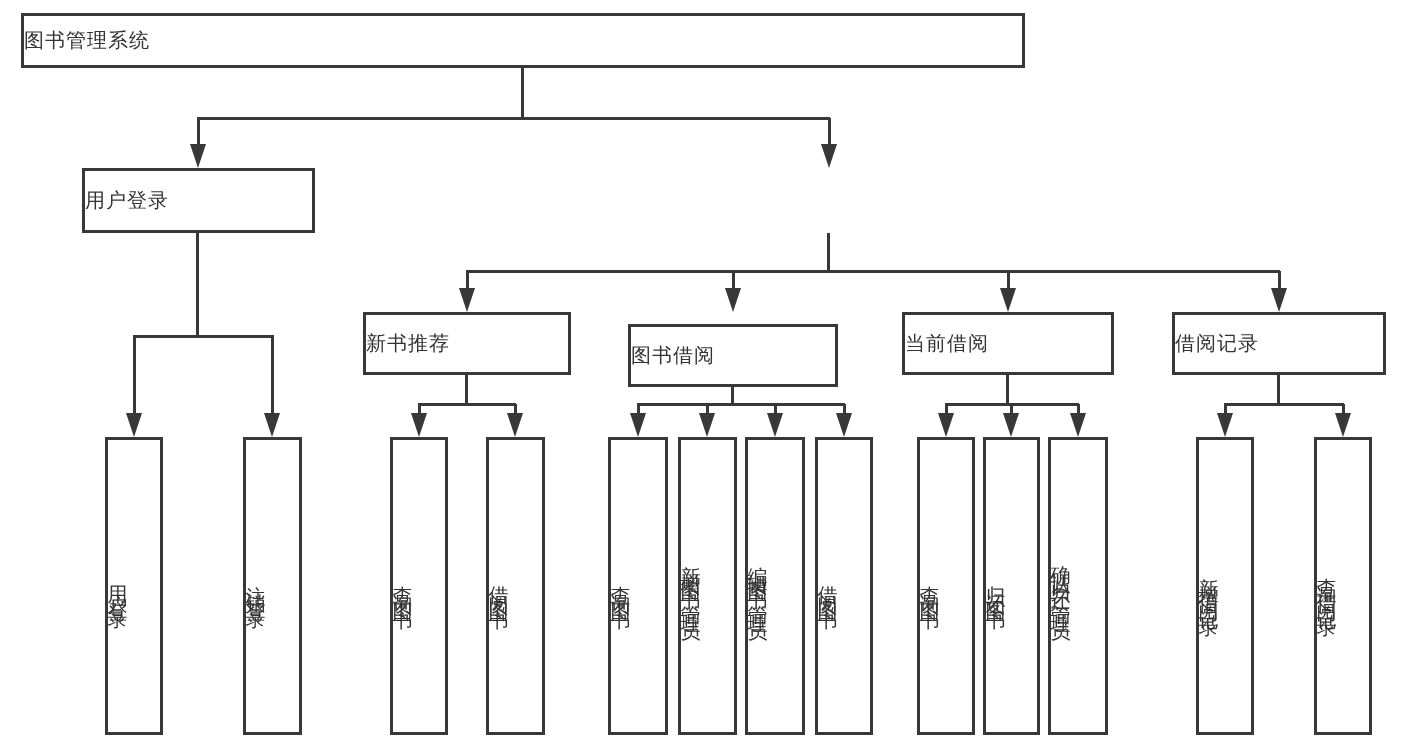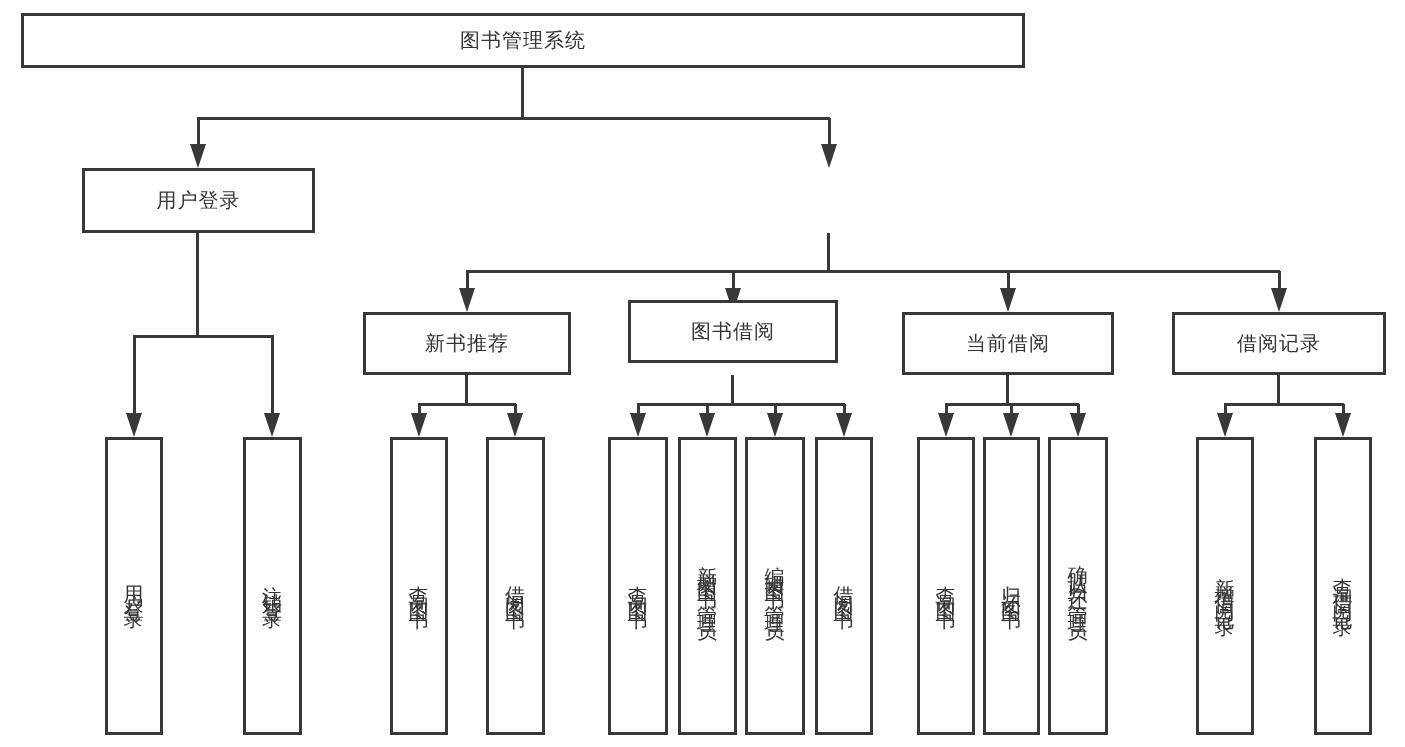--- a/index.html
+++ b/index.html
@@ -17,21 +17,21 @@
     font-family:"Liberation Sans","DejaVu Sans",sans-serif;
     color:var(--text);
   }
   .node{
     position:absolute;
     box-sizing:border-box;
     background:#fff;
     border:3px solid var(--line);
     display:flex;
     align-items:center;
-    justify-content:center;
+    justify-content:flex-start;
     z-index:2;
   }
   .node span{
     font-size:20px;
     color:var(--text);
     letter-spacing:1px;
     white-space:nowrap;
   }
   .node.v span{
     writing-mode:vertical-rl;
@@ -110,21 +110,21 @@
     <span>图书管理系统</span>
   </div>
 
   <div class="node h" style="left:82px;top:168px;width:233px;height:65px">
     <span>用户登录</span>
   </div>
 
   <div class="node h" style="left:363px;top:312px;width:208px;height:63px">
     <span>新书推荐</span>
   </div>
-  <div class="node h" style="left:628px;top:300px;width:210px;height:63px">
+  <div class="node h" style="left:628px;top:324px;width:210px;height:63px">
     <span>图书借阅</span>
   </div>
   <div class="node h" style="left:902px;top:312px;width:212px;height:63px">
     <span>当前借阅</span>
   </div>
   <div class="node h" style="left:1172px;top:312px;width:214px;height:63px">
     <span>借阅记录</span>
   </div>
 
   <div class="node v" style="left:105px;top:437px;width:58px;height:298px">

